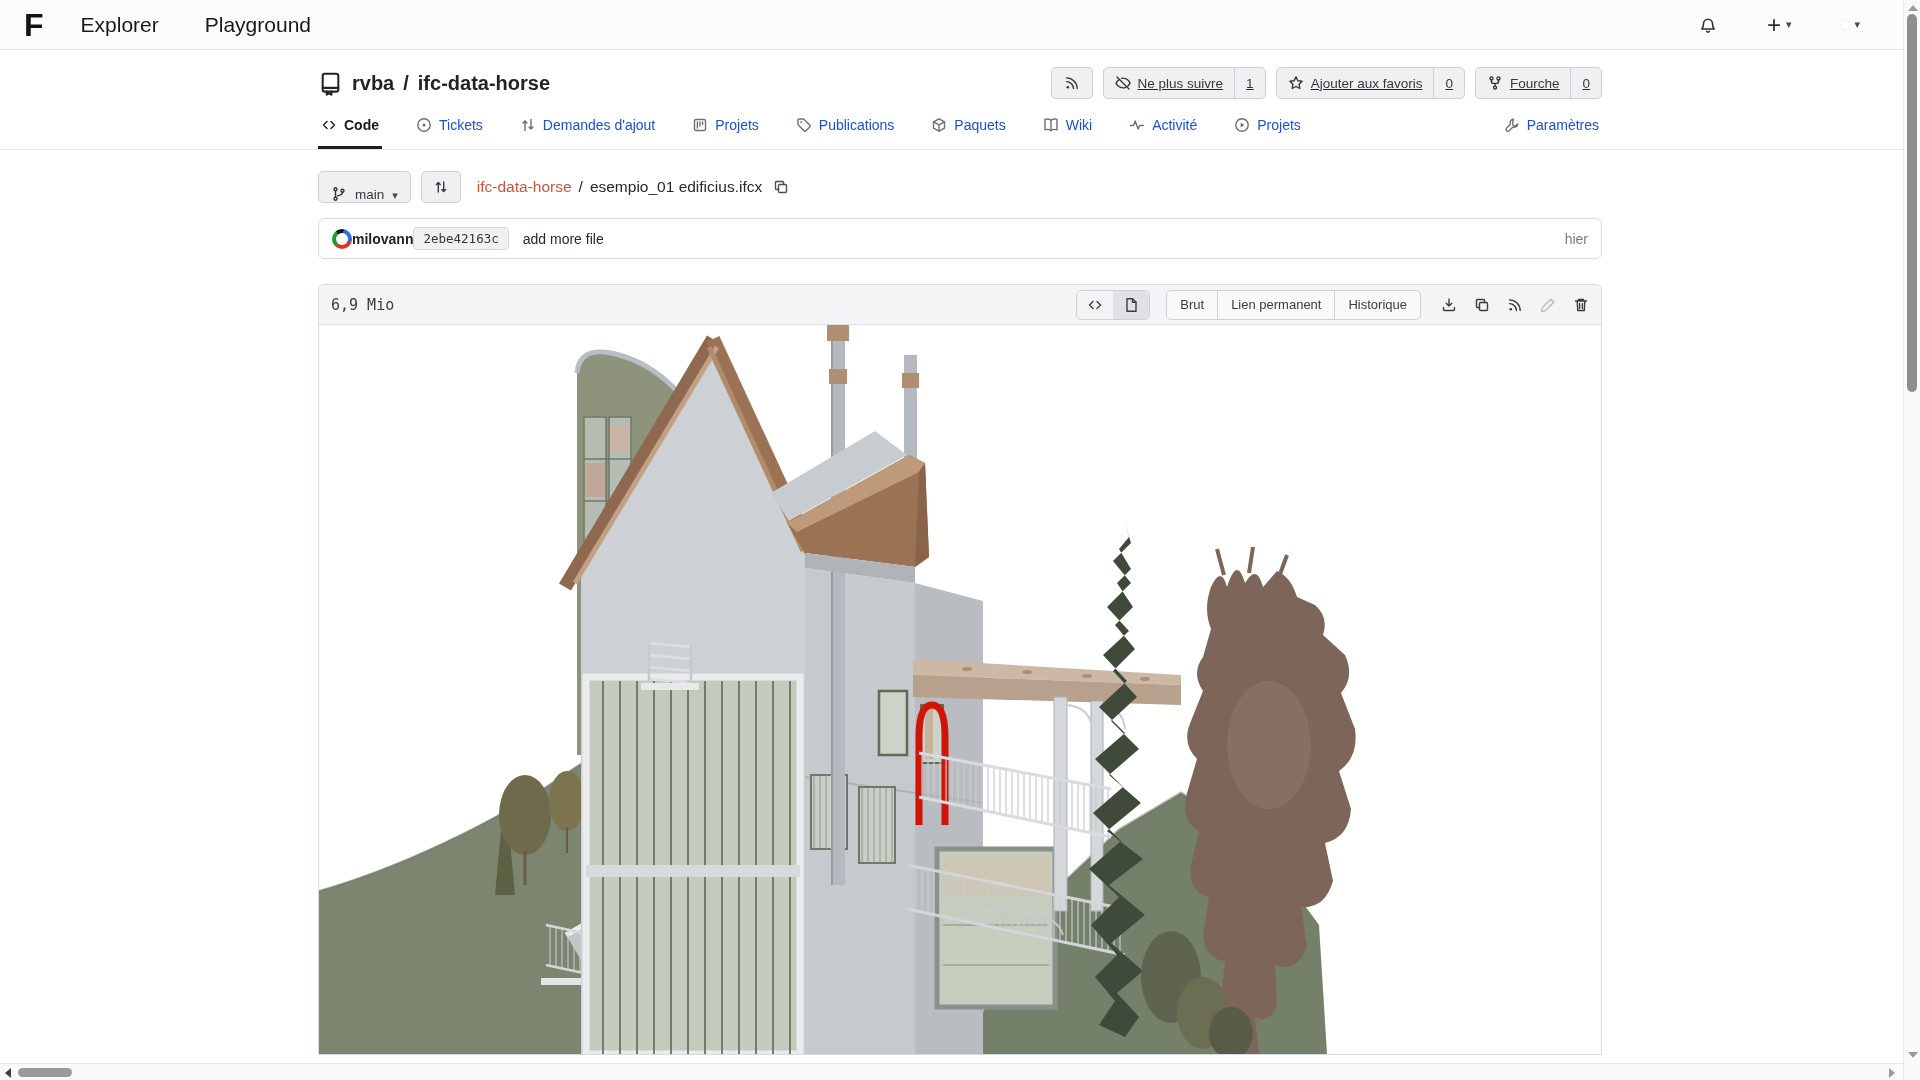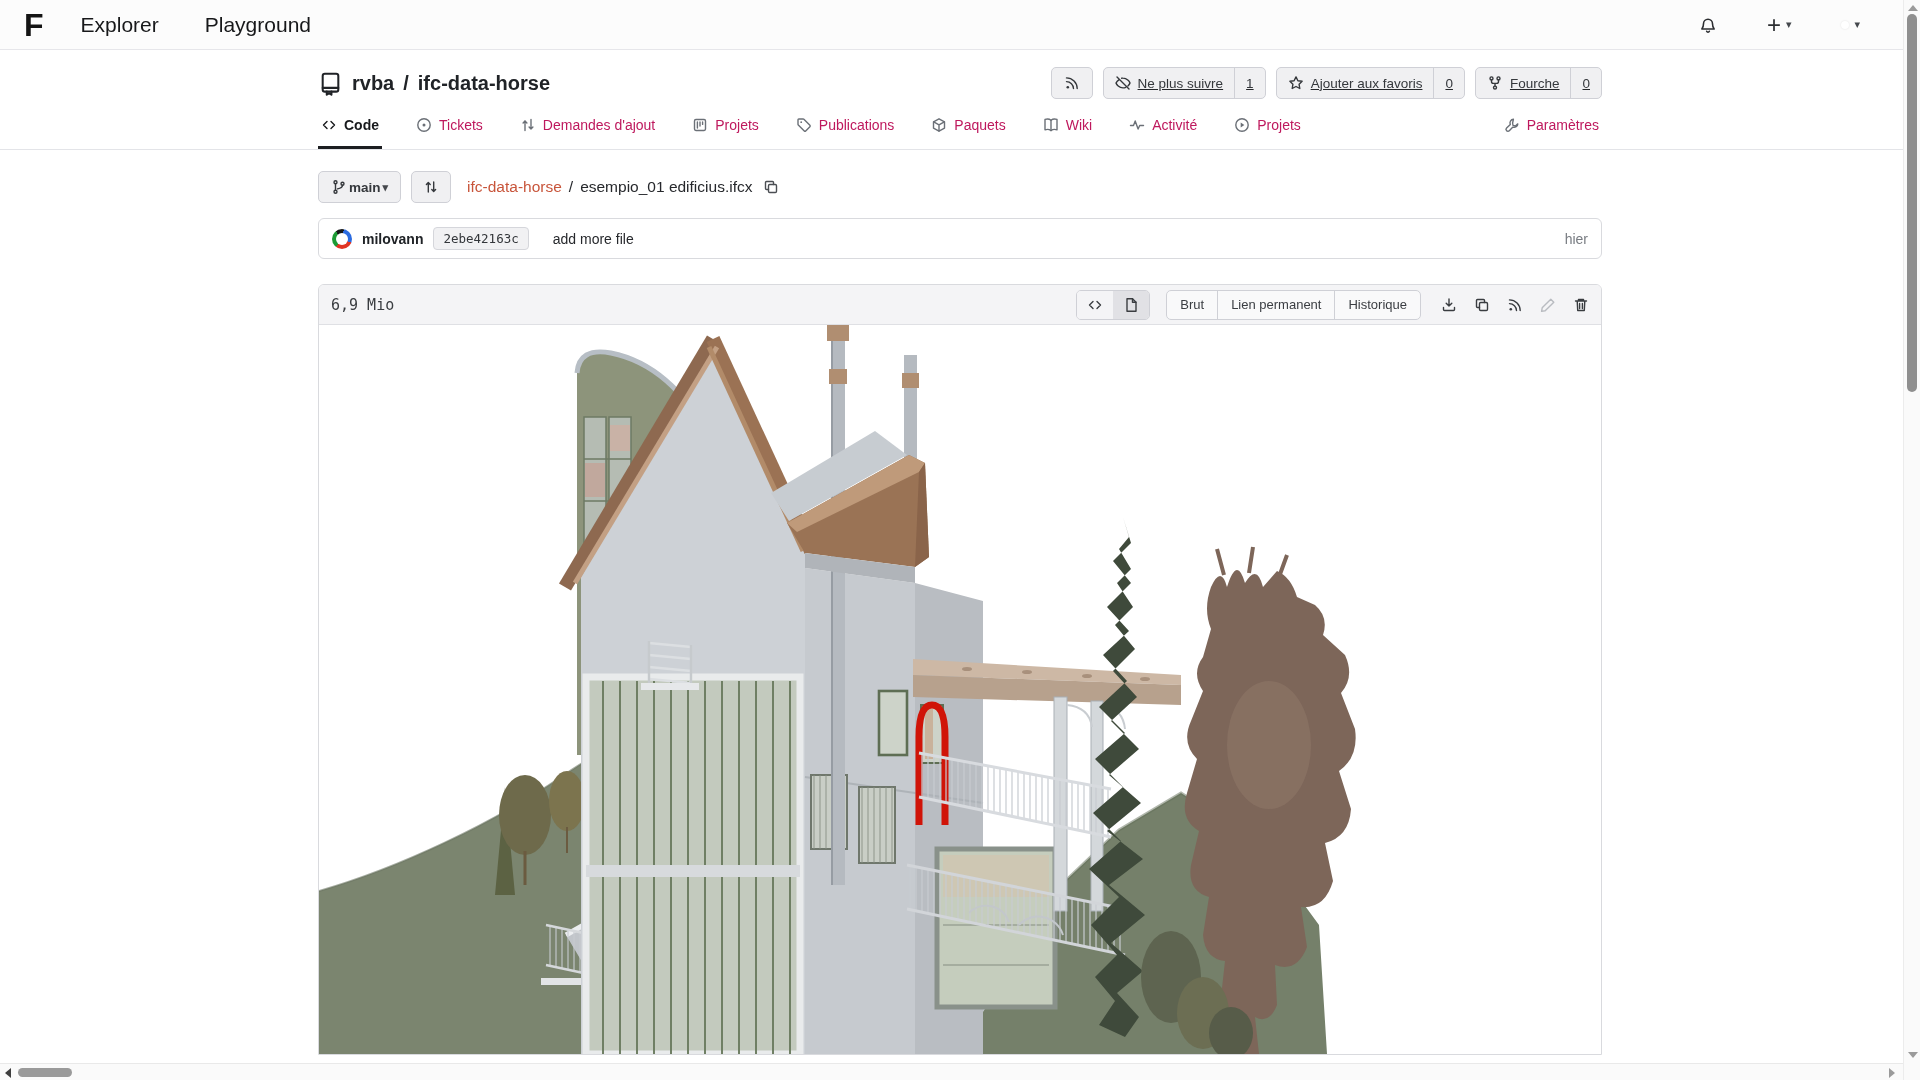--- a/index.html
+++ b/index.html
@@ -35,42 +35,42 @@
   .repo-title svg.ic { width:25px; height:25px; stroke-width:1.3; color:#202327; }
   .repo-actions { margin-left:auto; display:flex; align-items:center; gap:10px;text-decoration:underline; }
   .btn-group { display:flex; align-items:stretch; border:1px solid #cfd0d6; border-radius:5px;
     background:#f0f0f2; overflow:hidden; height:32px; font-size:13.5px; color:#35383c; }
   .btn-seg { display:flex; align-items:center; gap:7px; padding:0 11px; cursor:pointer; }
   .btn-count { display:flex; align-items:center; padding:0 11px; border-left:1px solid #cfd0d6; cursor:pointer; }
   .btn-icononly { padding:0 12px; display:flex; align-items:center; cursor:pointer; }
 
   
   .tabs { display:flex; align-items:flex-end; margin-top:12px; }
-  .tab { display:flex; align-items:center; gap:7px; font-size:14px; color:#be185d;
+  .tab { display:flex; align-items:center; gap:7px; font-size:14px; color:#1d4ed8;
     padding:6px 3px 13px 3px; margin-right:31px; cursor:pointer; border-bottom:3px solid transparent; }
   .tab svg.ic { color:#6b7077; }
   .tab.active { color:#17191c; font-weight:700; border-bottom-color:#1c1e21; }
   .tab.active svg.ic { color:#17191c; }
   .tab-settings { margin-left:auto; margin-right:0; }
 
   
   .branch-bar { display:flex; align-items:center; margin-top:21px; gap:10px; }
-  .branch-btn { height:32px; display:flex; align-items:center; gap:2px; padding:0 12px;
+  .branch-btn { height:32px; display:flex; align-items:flex-end; gap:8px; padding:0 12px;
     background:#f0f0f2; border:1px solid #cfd0d6; border-radius:5px; font-size:13.5px;
-    font-weight:700; color:#35383c; cursor:pointer; }
+    font-weight:400; color:#35383c; cursor:pointer; }
   .compare-btn { height:32px; width:40px; display:flex; align-items:center; justify-content:center;
     background:#f0f0f2; border:1px solid #cfd0d6; border-radius:5px; color:#35383c; cursor:pointer; }
   .crumbs { display:flex; align-items:center; gap:7px; font-size:15.5px; margin-left:6px; }
   .crumb-link { color:#c8553b; cursor:pointer; }
   .crumb-rest { color:#26282c; }
   .copy-path { color:#4b4e53; cursor:pointer; display:flex; margin-left:4px; }
 
   
   .commit-box { margin-top:15px; height:41px; border:1px solid #d9dade; border-radius:6px;
-    display:flex; align-items:center; padding:0 13px; gap:10px; background:#fff; }
+    display:flex; align-items:center; padding:0 13px; background:#fff; }
   .commit-avatar { width:20px; height:20px; border-radius:50%; position:relative; flex:none;
     background:conic-gradient(from -40deg, #17181a 0 14%, #2b6be0 14% 42%, #e03425 42% 72%, #1d9a34 72% 100%); }
   .commit-avatar::after { content:""; position:absolute; inset:4px; background:#fff; border-radius:50%; }
   .commit-author { font-weight:700; font-size:14px; color:#202327; }
   .sha-chip { font-family:"DejaVu Sans Mono", monospace; font-size:12.5px; color:#33363a;
     background:#f1f1f3; border:1px solid #d5d6db; border-radius:4px; padding:3px 9px; cursor:pointer; }
   .commit-msg { font-size:14px; color:#26282c; margin-left:14px; }
   .commit-time { margin-left:auto; font-size:14px; color:#787c82; }
 
   

